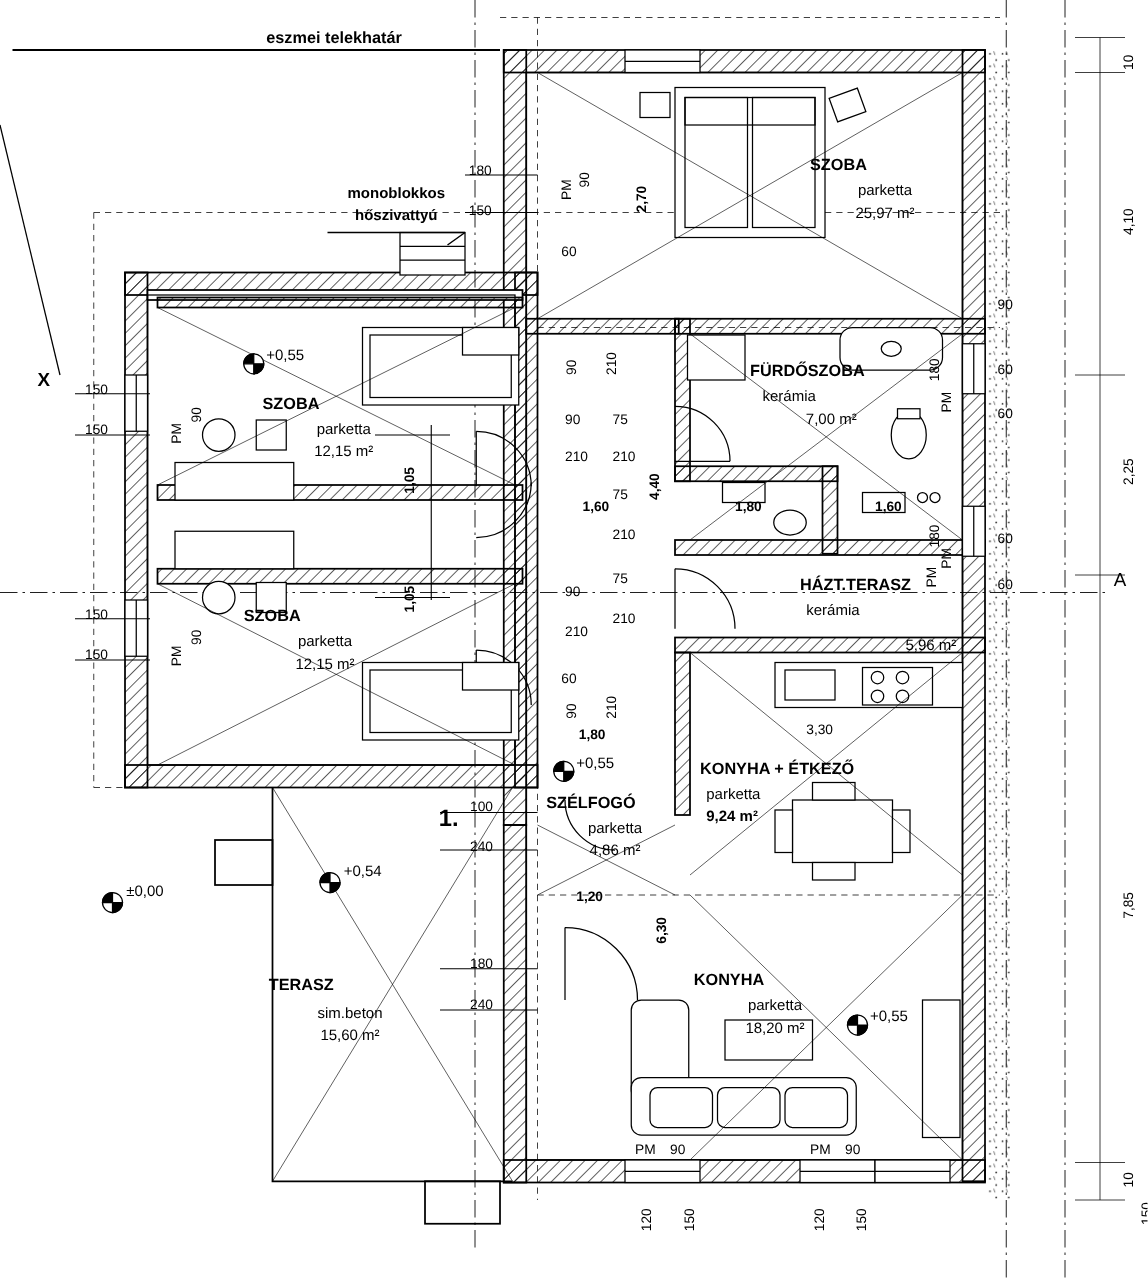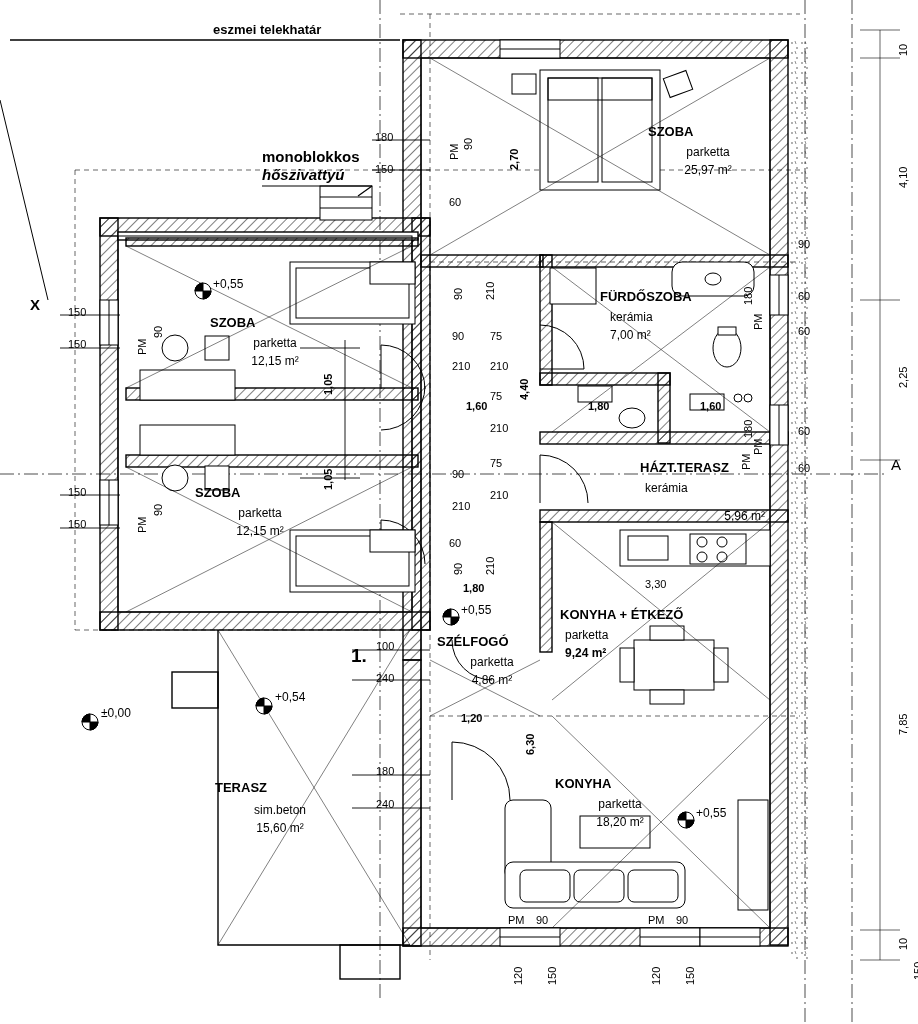--- a/index.html
+++ b/index.html
@@ -7,21 +7,21 @@
        font-family:"Liberation Sans",sans-serif;color:#000;}
   #sheet{position:absolute;left:0;top:0;width:918px;height:1024px;}
   svg{position:absolute;left:0;top:0;}
   .lbl{position:absolute;white-space:nowrap;}
   .room-name{font-weight:bold;font-size:13px;text-align:left;}
   .room-sub{font-size:12px;text-align:center;}
   .dim{font-size:11px;}
   .dim-b{font-size:11px;font-weight:bold;}
   .vert{transform-origin:0 0;}
   .lvl{font-size:12px;font-weight:normal;}
-  .note{font-size:15px;font-weight:bold;line-height:1.15;}
+  .note{font-size:12px;font-weight:bold;text-align:center;line-height:1.15;}
   .big{font-size:19px;font-weight:bold;}
   .axis{font-size:15px;}
 </style>
 </head>
 <body>
 
 <div id="sheet">
 
 <svg width="918" height="1024" viewBox="0 0 918 1024">
   <defs>
@@ -280,37 +280,37 @@
         </g>
   </g>
 
   <line x1="262" y1="186" x2="372" y2="186" stroke="#000" stroke-width="1.2"></line>
   <line x1="260" y1="30" x2="345" y2="30" stroke="#000" stroke-width="0"></line>
 </svg>
 
 <div class="lbl" style="left:213px;top:22px;font-size:13px;font-weight:bold;">eszmei telekhatár</div>
 
 <div class="lbl note" style="left:262px;top:148px;width:110px;">monoblokkos</div>
-<div class="lbl note" style="left:262px;top:166px;width:110px;font-style:italic;">hőszivattyú</div>
+<div class="lbl note" style="left:262px;top:166px;width:110px;">hőszivattyú</div>
 
 <div class="lbl room-name" style="left:648px;top:124px;width:120px;">SZOBA</div>
 <div class="lbl room-sub" style="left:648px;top:145px;width:120px;">parketta</div>
 <div class="lbl room-sub" style="left:648px;top:163px;width:120px;">25,97 m²</div>
 
 <div class="lbl room-name" style="left:210px;top:315px;width:130px;">SZOBA</div>
 <div class="lbl room-sub" style="left:210px;top:336px;width:130px;">parketta</div>
 <div class="lbl room-sub" style="left:210px;top:354px;width:130px;">12,15 m²</div>
 
 <div class="lbl room-name" style="left:195px;top:485px;width:130px;">SZOBA</div>
 <div class="lbl room-sub" style="left:195px;top:506px;width:130px;">parketta</div>
 <div class="lbl room-sub" style="left:195px;top:524px;width:130px;">12,15 m²</div>
 
 <div class="lbl room-name" style="left:600px;top:289px;width:130px;text-align:left;">FÜRDŐSZOBA</div>
 <div class="lbl room-sub" style="left:610px;top:310px;width:110px;text-align:left;">kerámia</div>
-<div class="lbl room-sub" style="left:610px;top:328px;width:110px;text-align:left;">7,00 m²</div>
+<div class="lbl room-sub" style="left:610px;top:328px;width:110px;text-align:center;">7,00 m²</div>
 
 <div class="lbl room-name" style="left:640px;top:460px;width:140px;text-align:left;">HÁZT.TERASZ</div>
 <div class="lbl room-sub" style="left:645px;top:481px;width:120px;text-align:left;">kerámia</div>
 <div class="lbl room-sub" style="left:645px;top:509px;width:120px;text-align:right;">5,96 m²</div>
 
 <div class="lbl room-name" style="left:560px;top:607px;width:170px;text-align:left;">KONYHA + ÉTKEZŐ</div>
 <div class="lbl room-sub" style="left:565px;top:628px;width:120px;text-align:left;">parketta</div>
 <div class="lbl room-sub" style="left:565px;top:646px;width:120px;text-align:left;font-weight:bold;">9,24 m²</div>
 
 <div class="lbl room-name" style="left:437px;top:634px;width:110px;">SZÉLFOGÓ</div>

